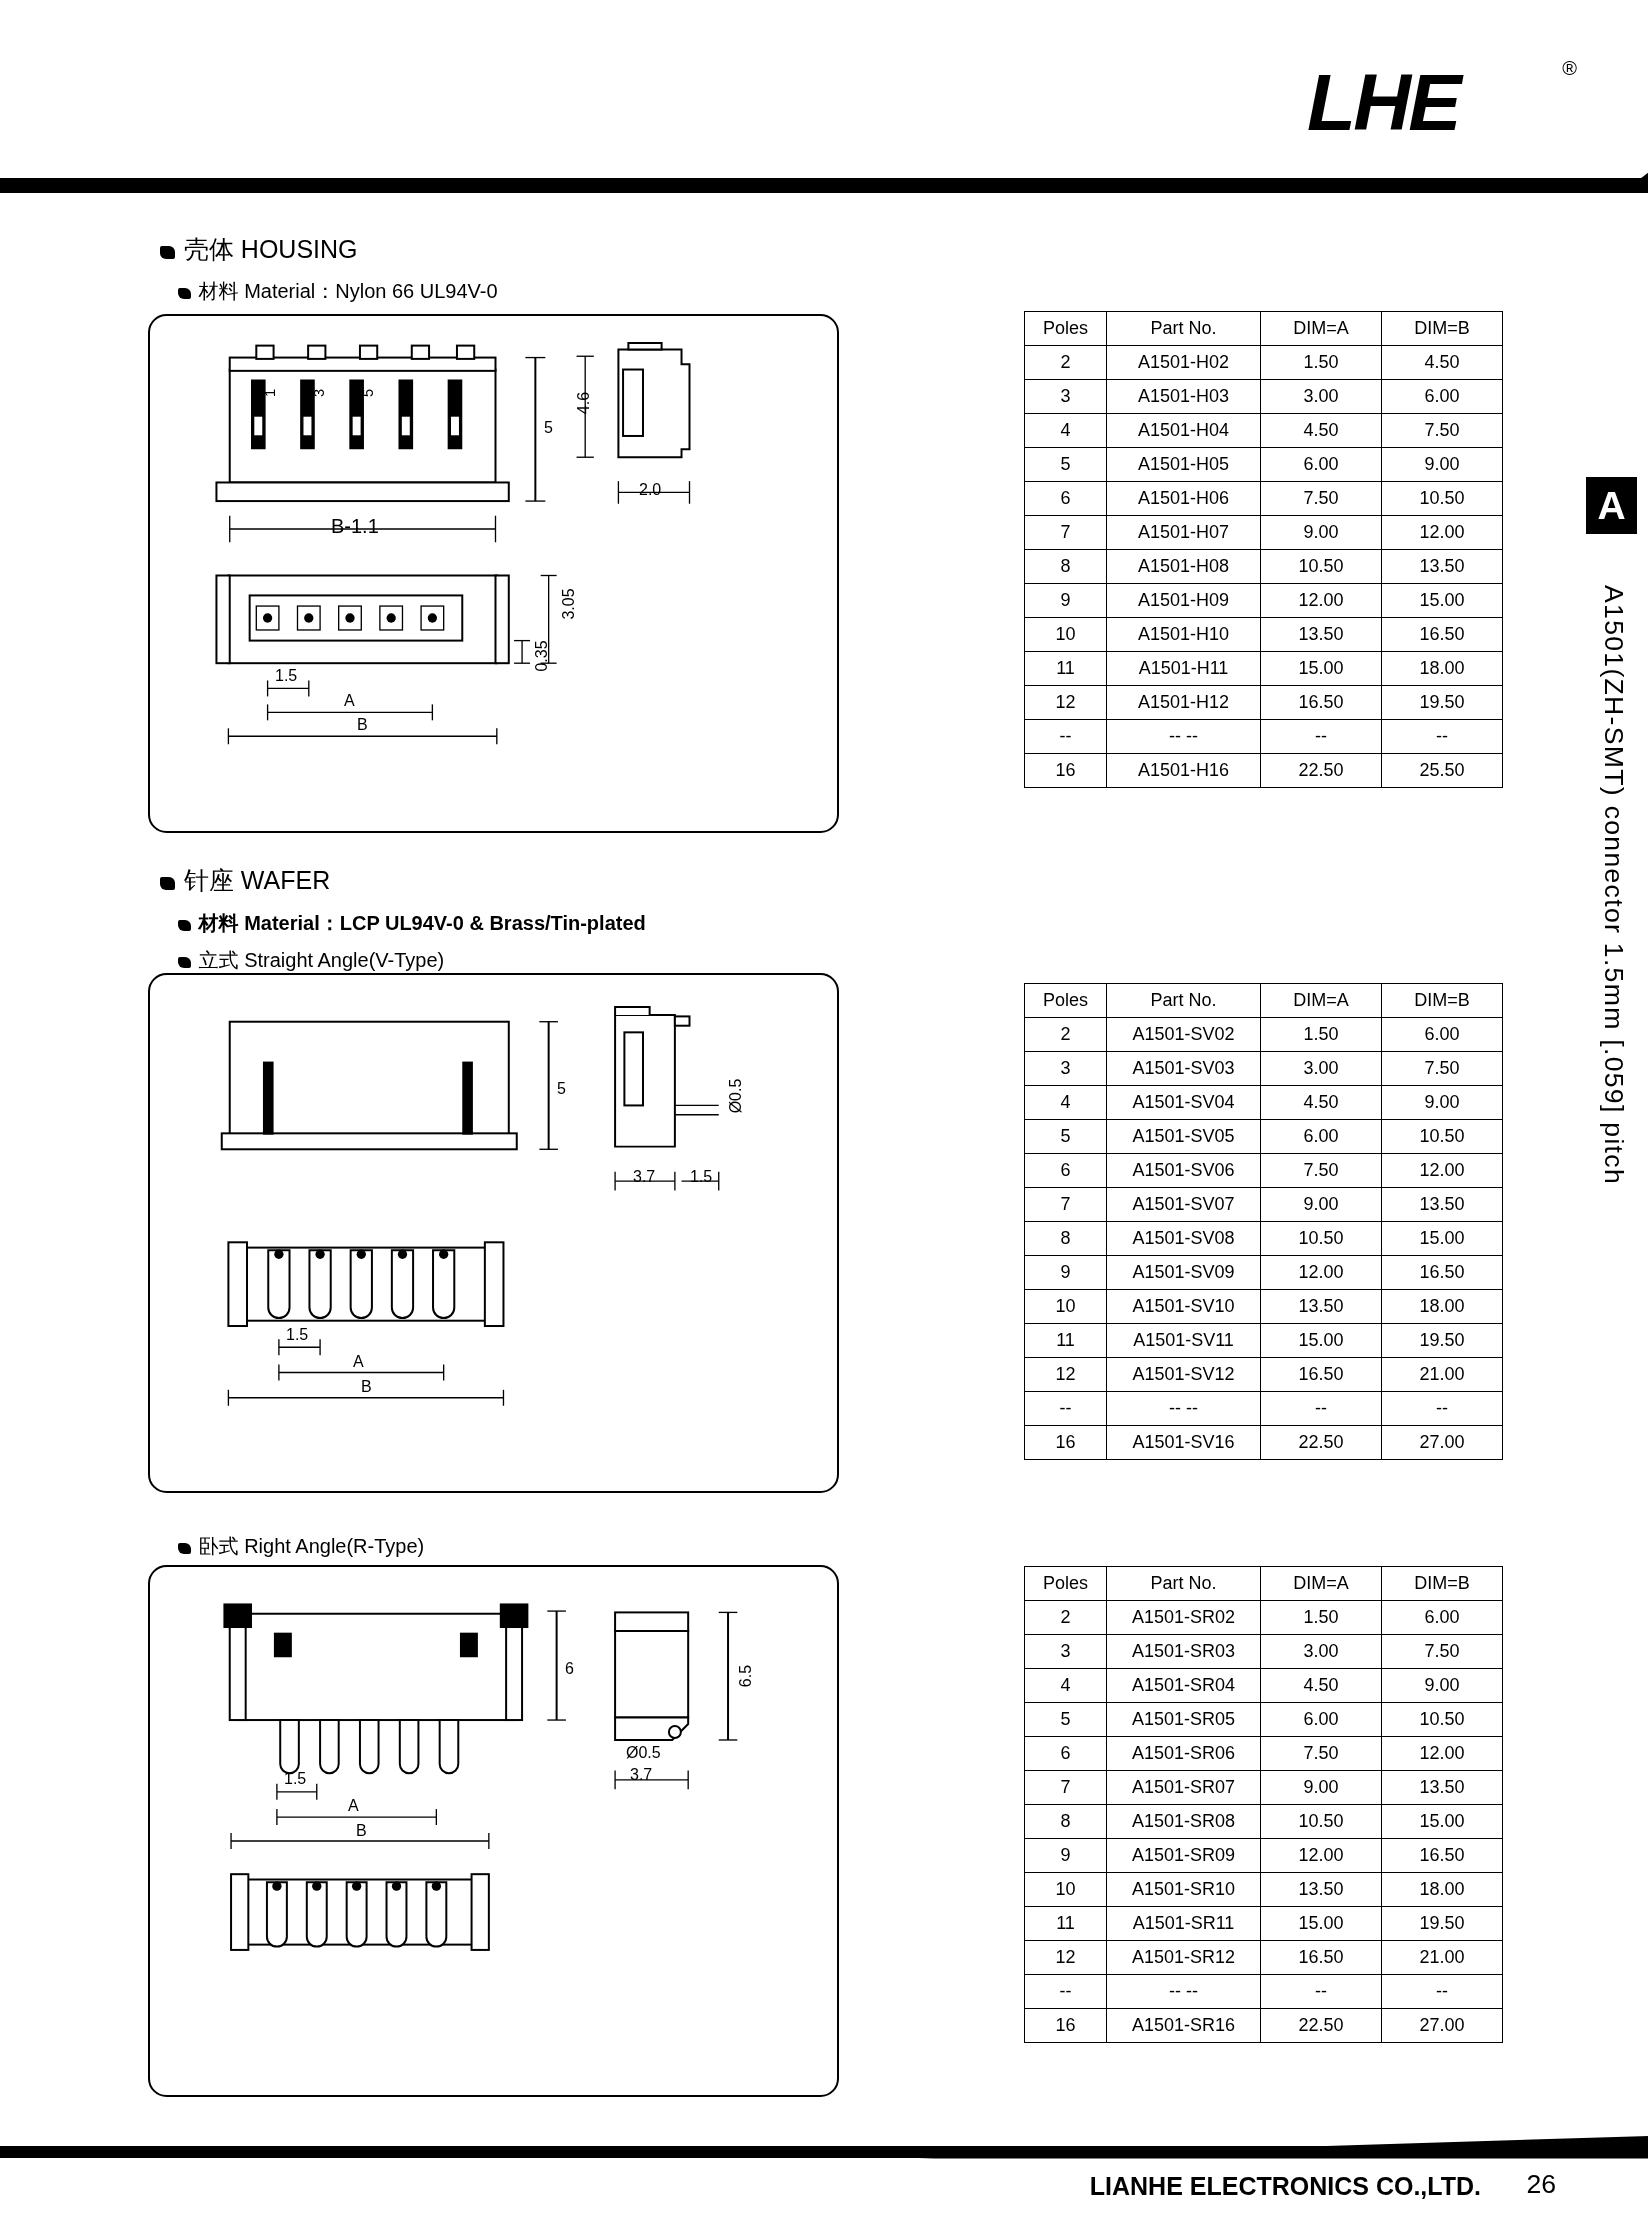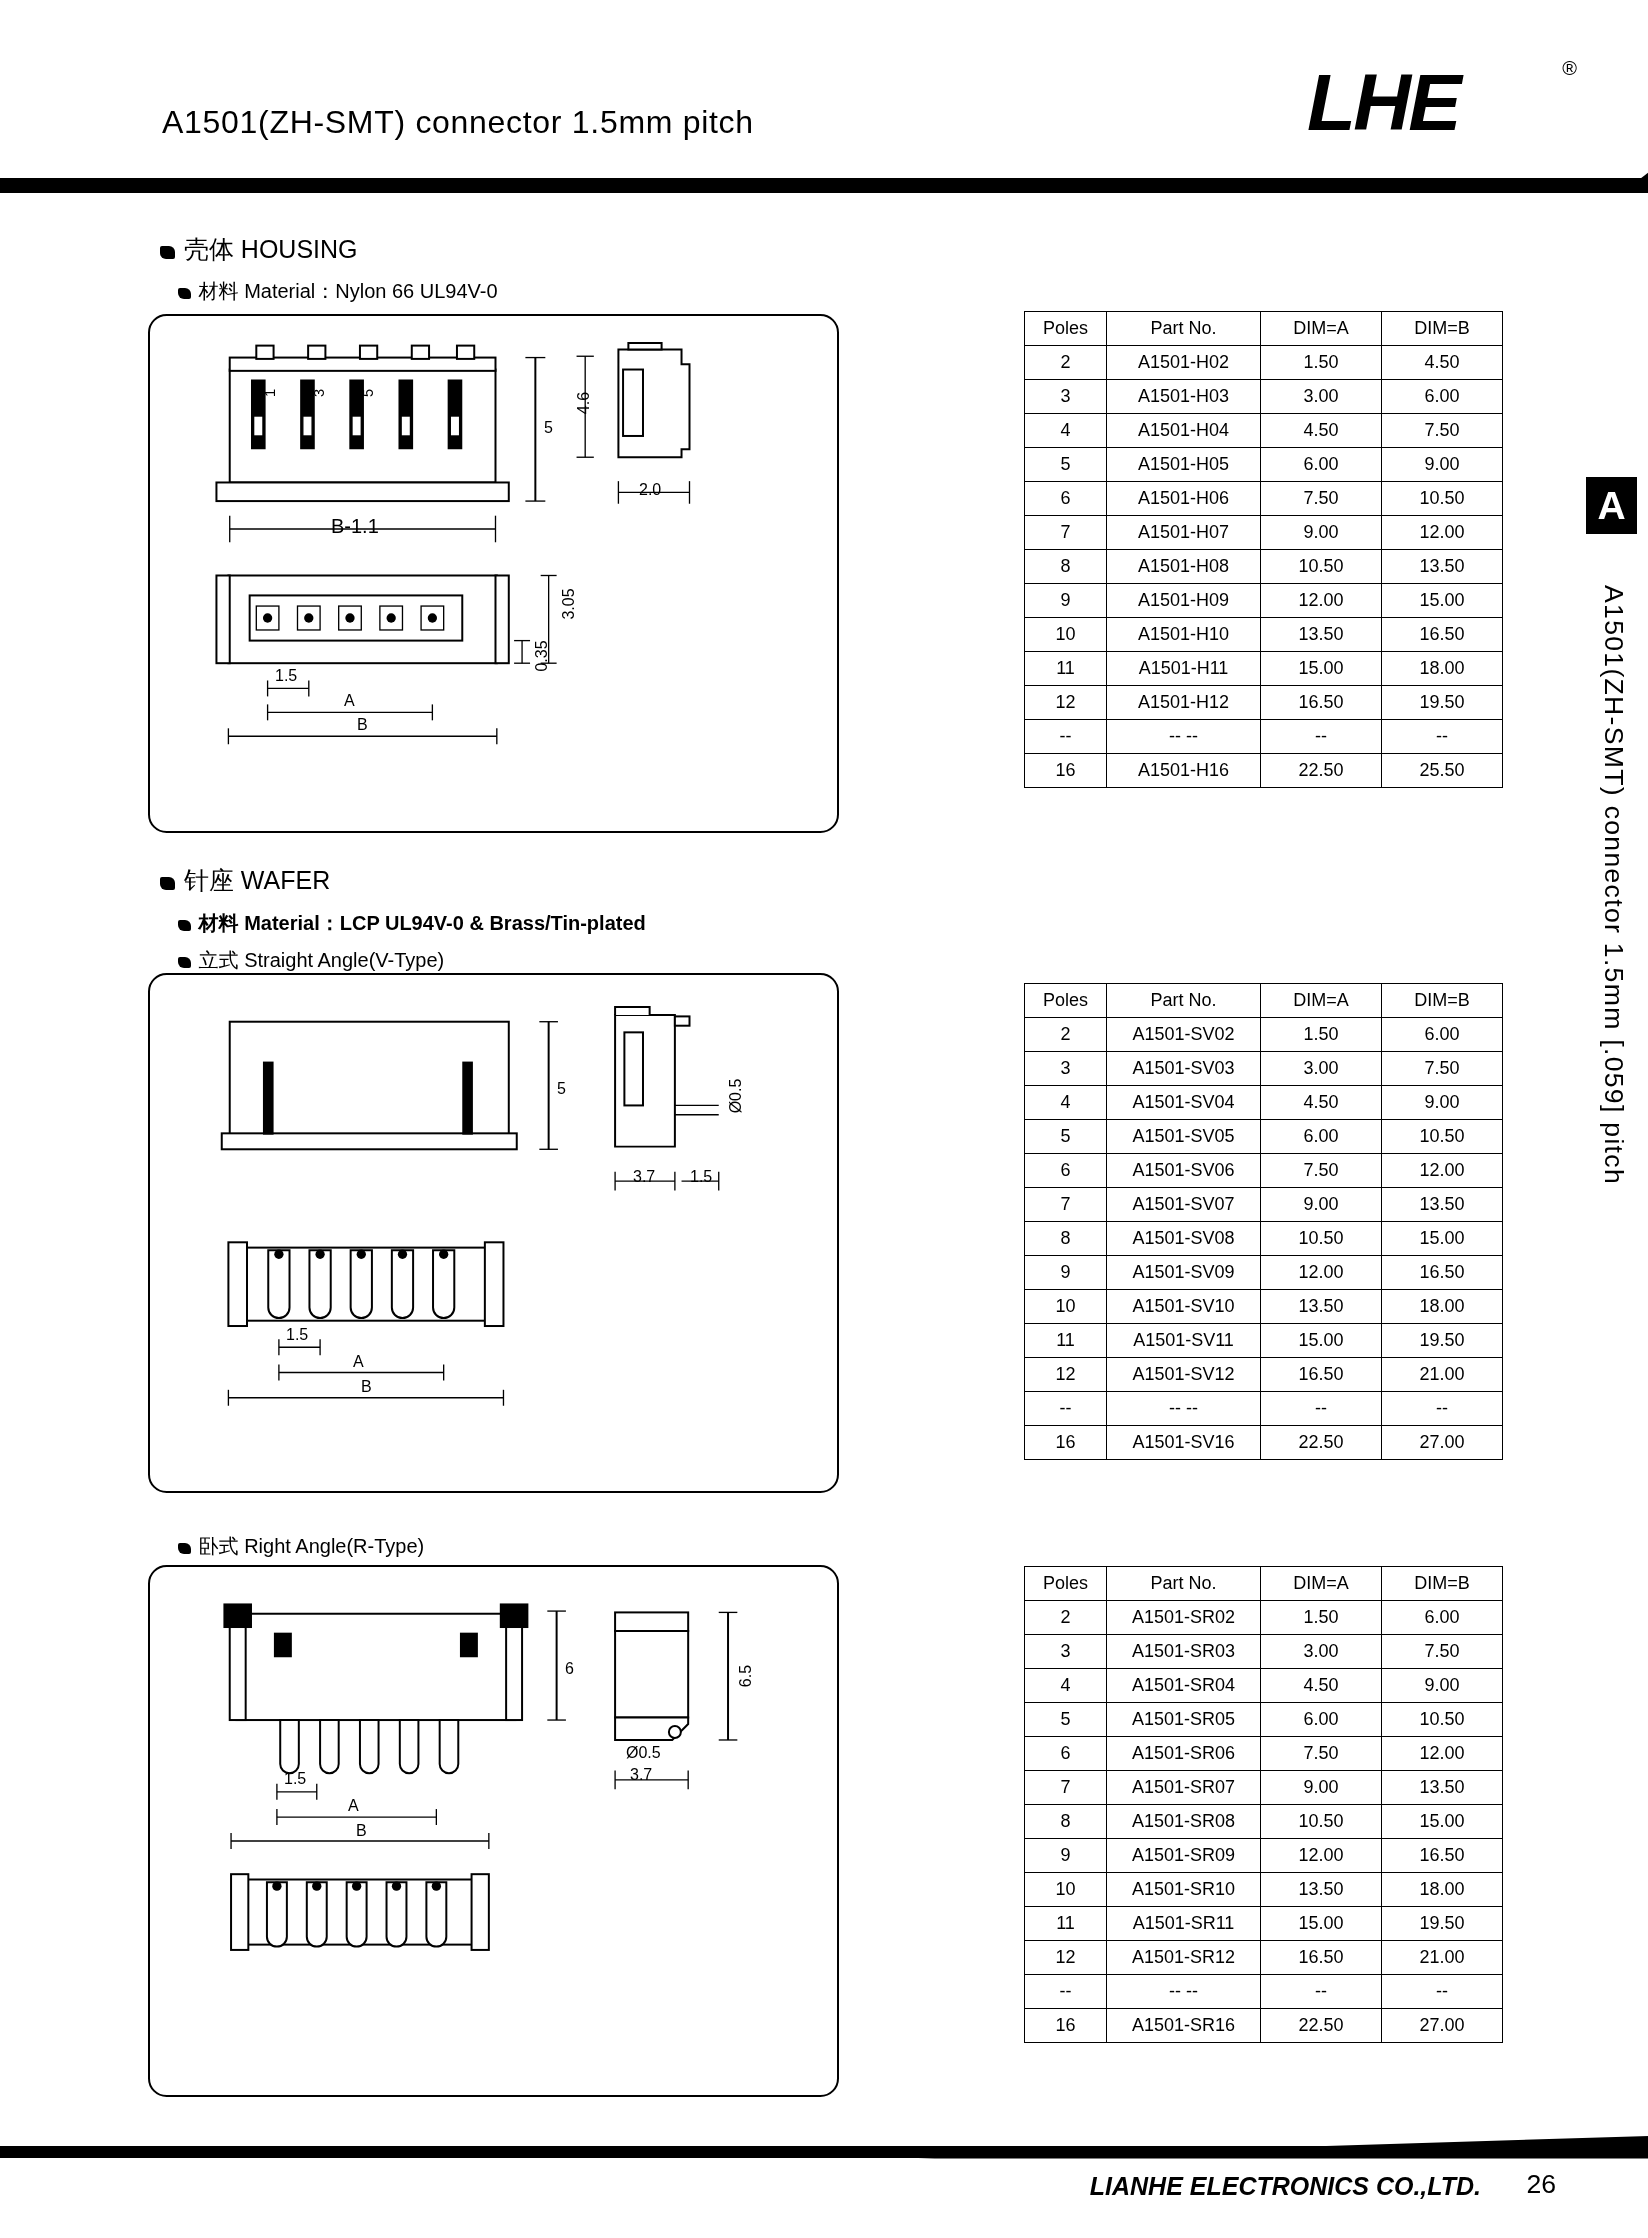--- a/index.html
+++ b/index.html
@@ -156,40 +156,38 @@
     position: absolute;
     left: 918px; top: 2136px;
     width: 731px; height: 22.6px;
     background: #000;
     clip-path: polygon(0% 100%, 100% 0%, 100% 100%);
   }
   .footer-company {
     position: absolute;
     right: 168px; top: 2172px;
     font-size: 25px;
-    font-style: italic;
     font-weight: bold;
     white-space: nowrap;
   }
   .footer-page {
     position: absolute;
     right: 93px; top: 2169px;
     font-size: 26.6px;
     font-weight: normal;
   }
 
   
   .dwg { position: absolute; }
   svg { display: block; }
 </style>
 </head>
 <body>
 
 <div class="page-header">
-  <div class="doc-title">A1501(ZH-SMT) connector 1.5mm pitch</div>
   <div class="logo">
     <div class="logo-text">LHE</div>
   </div>
   <div class="logo-reg">®</div>
   <div class="header-rule"></div>
 </div>
 
 <div class="side-tab-box">A</div>
 <div class="side-tab-text">A1501(ZH-SMT) connector 1.5mm [.059] pitch</div>
 

